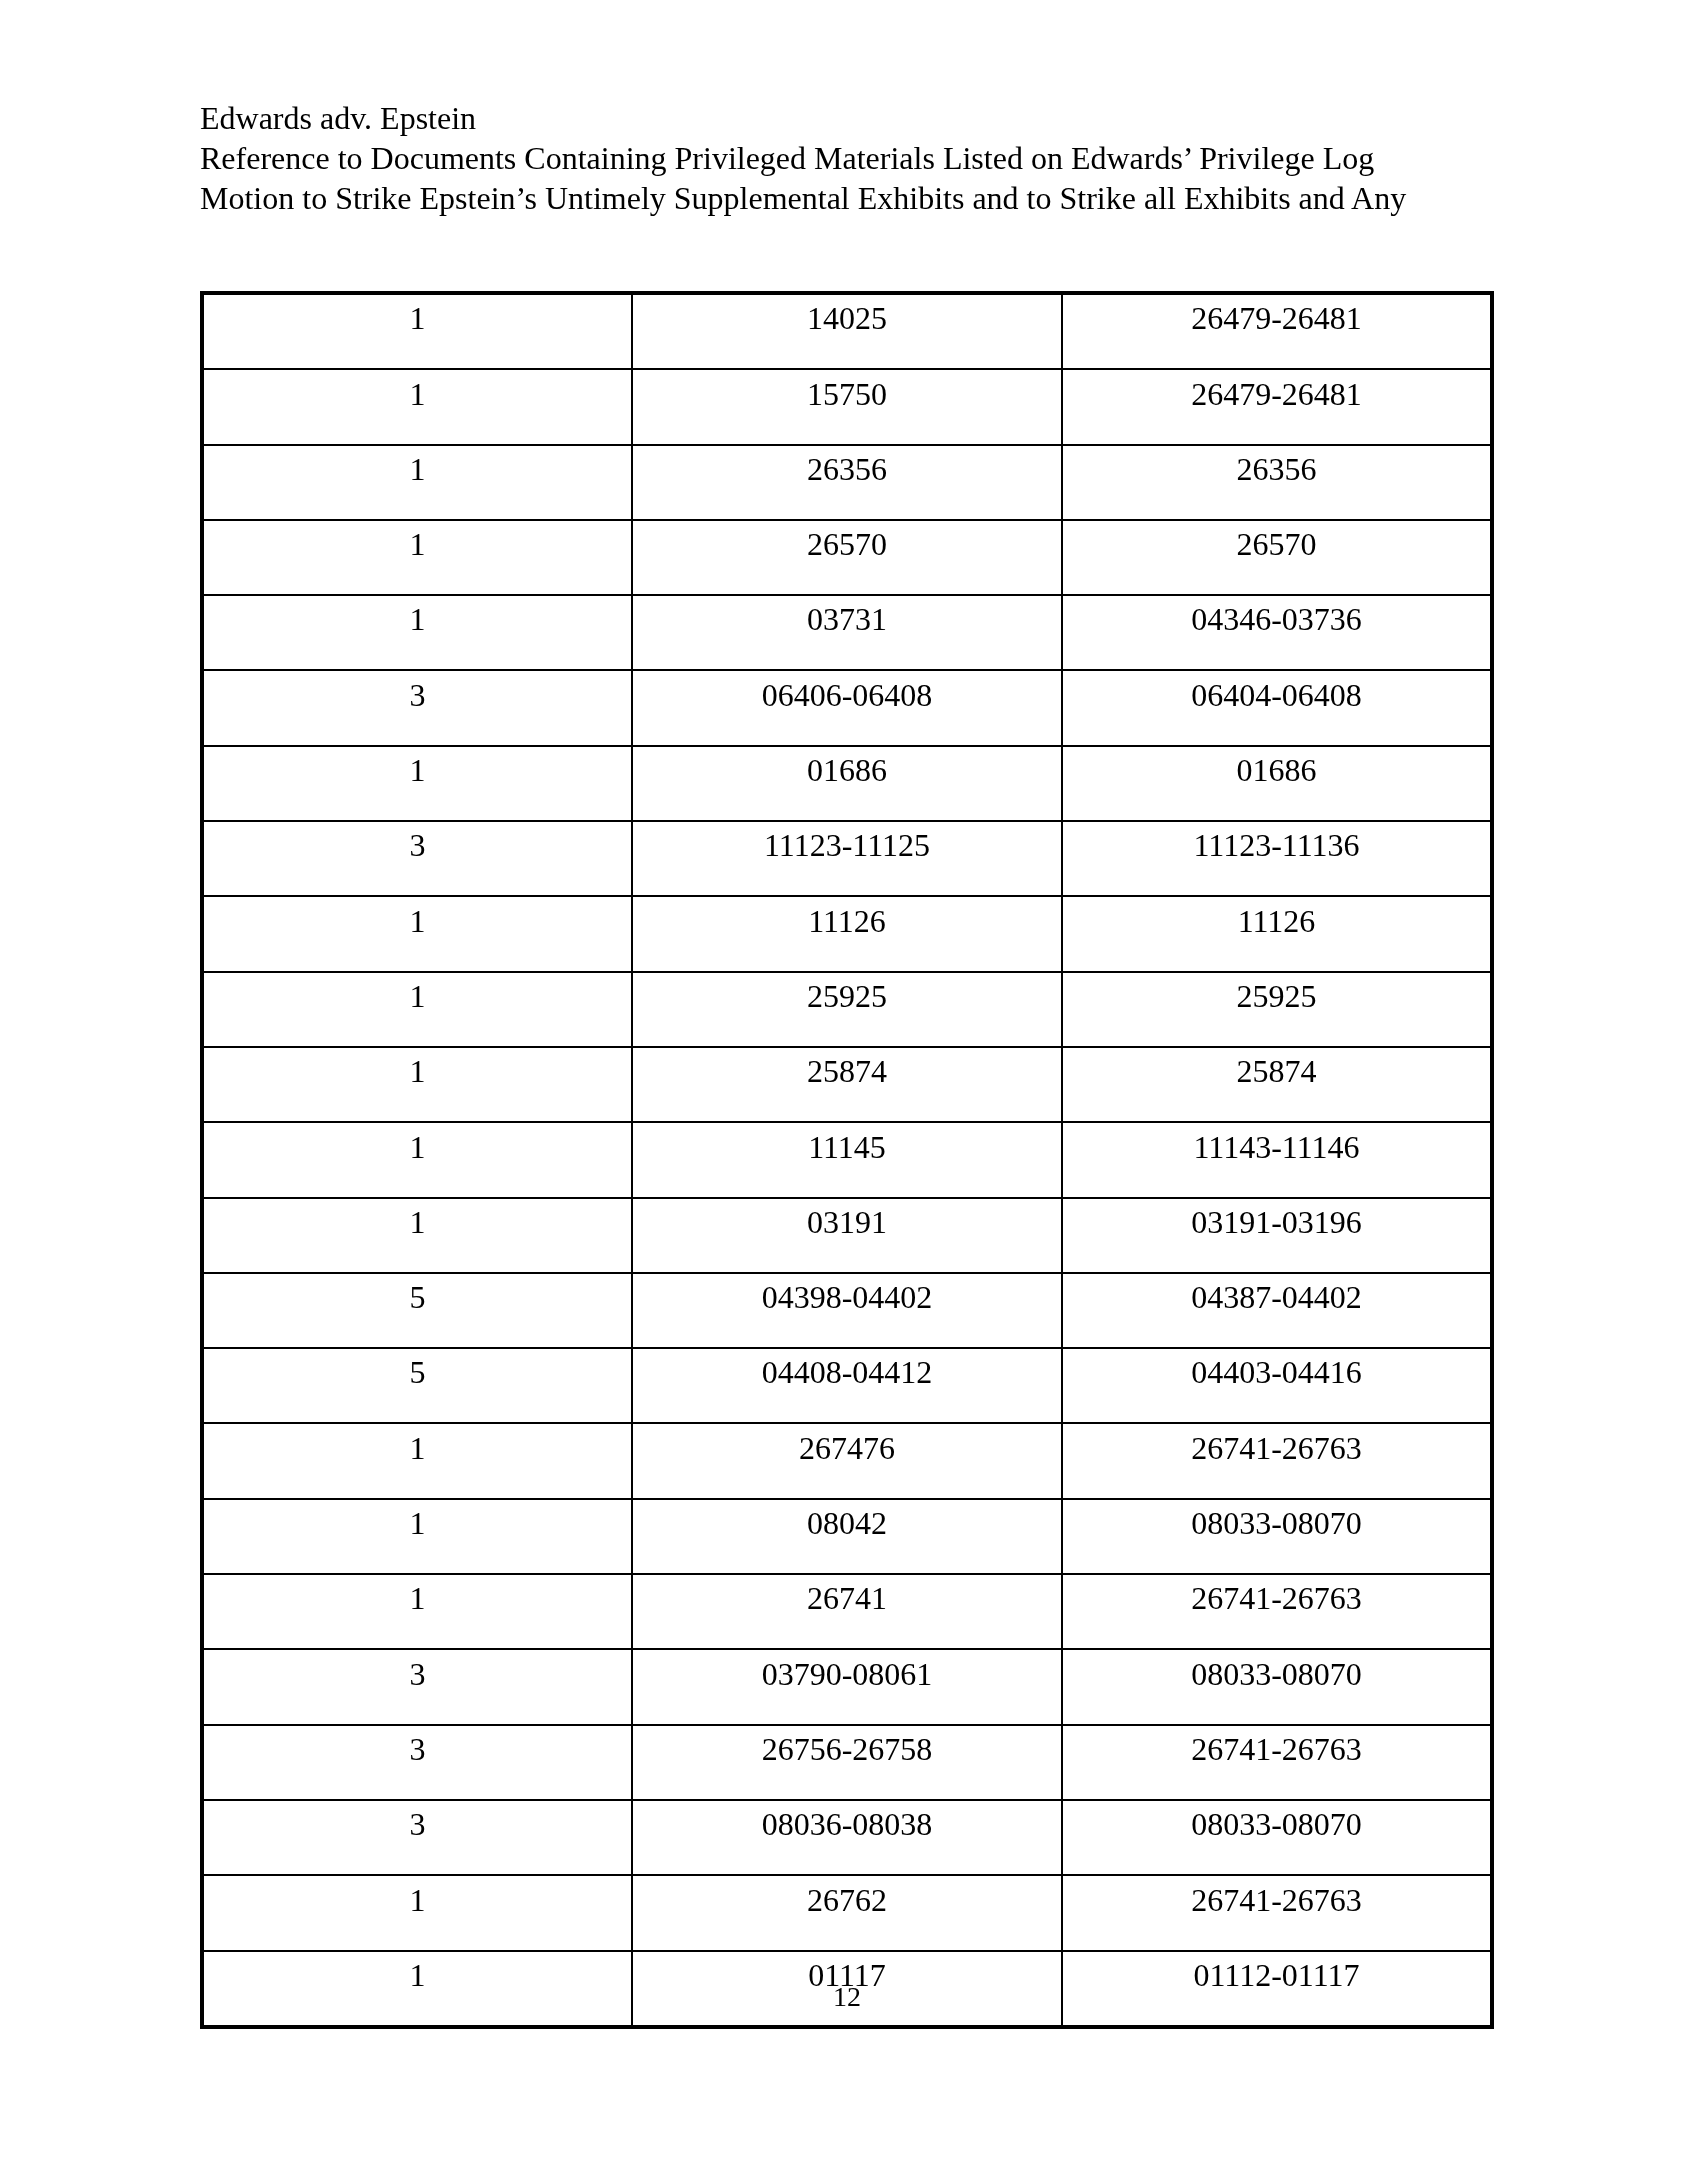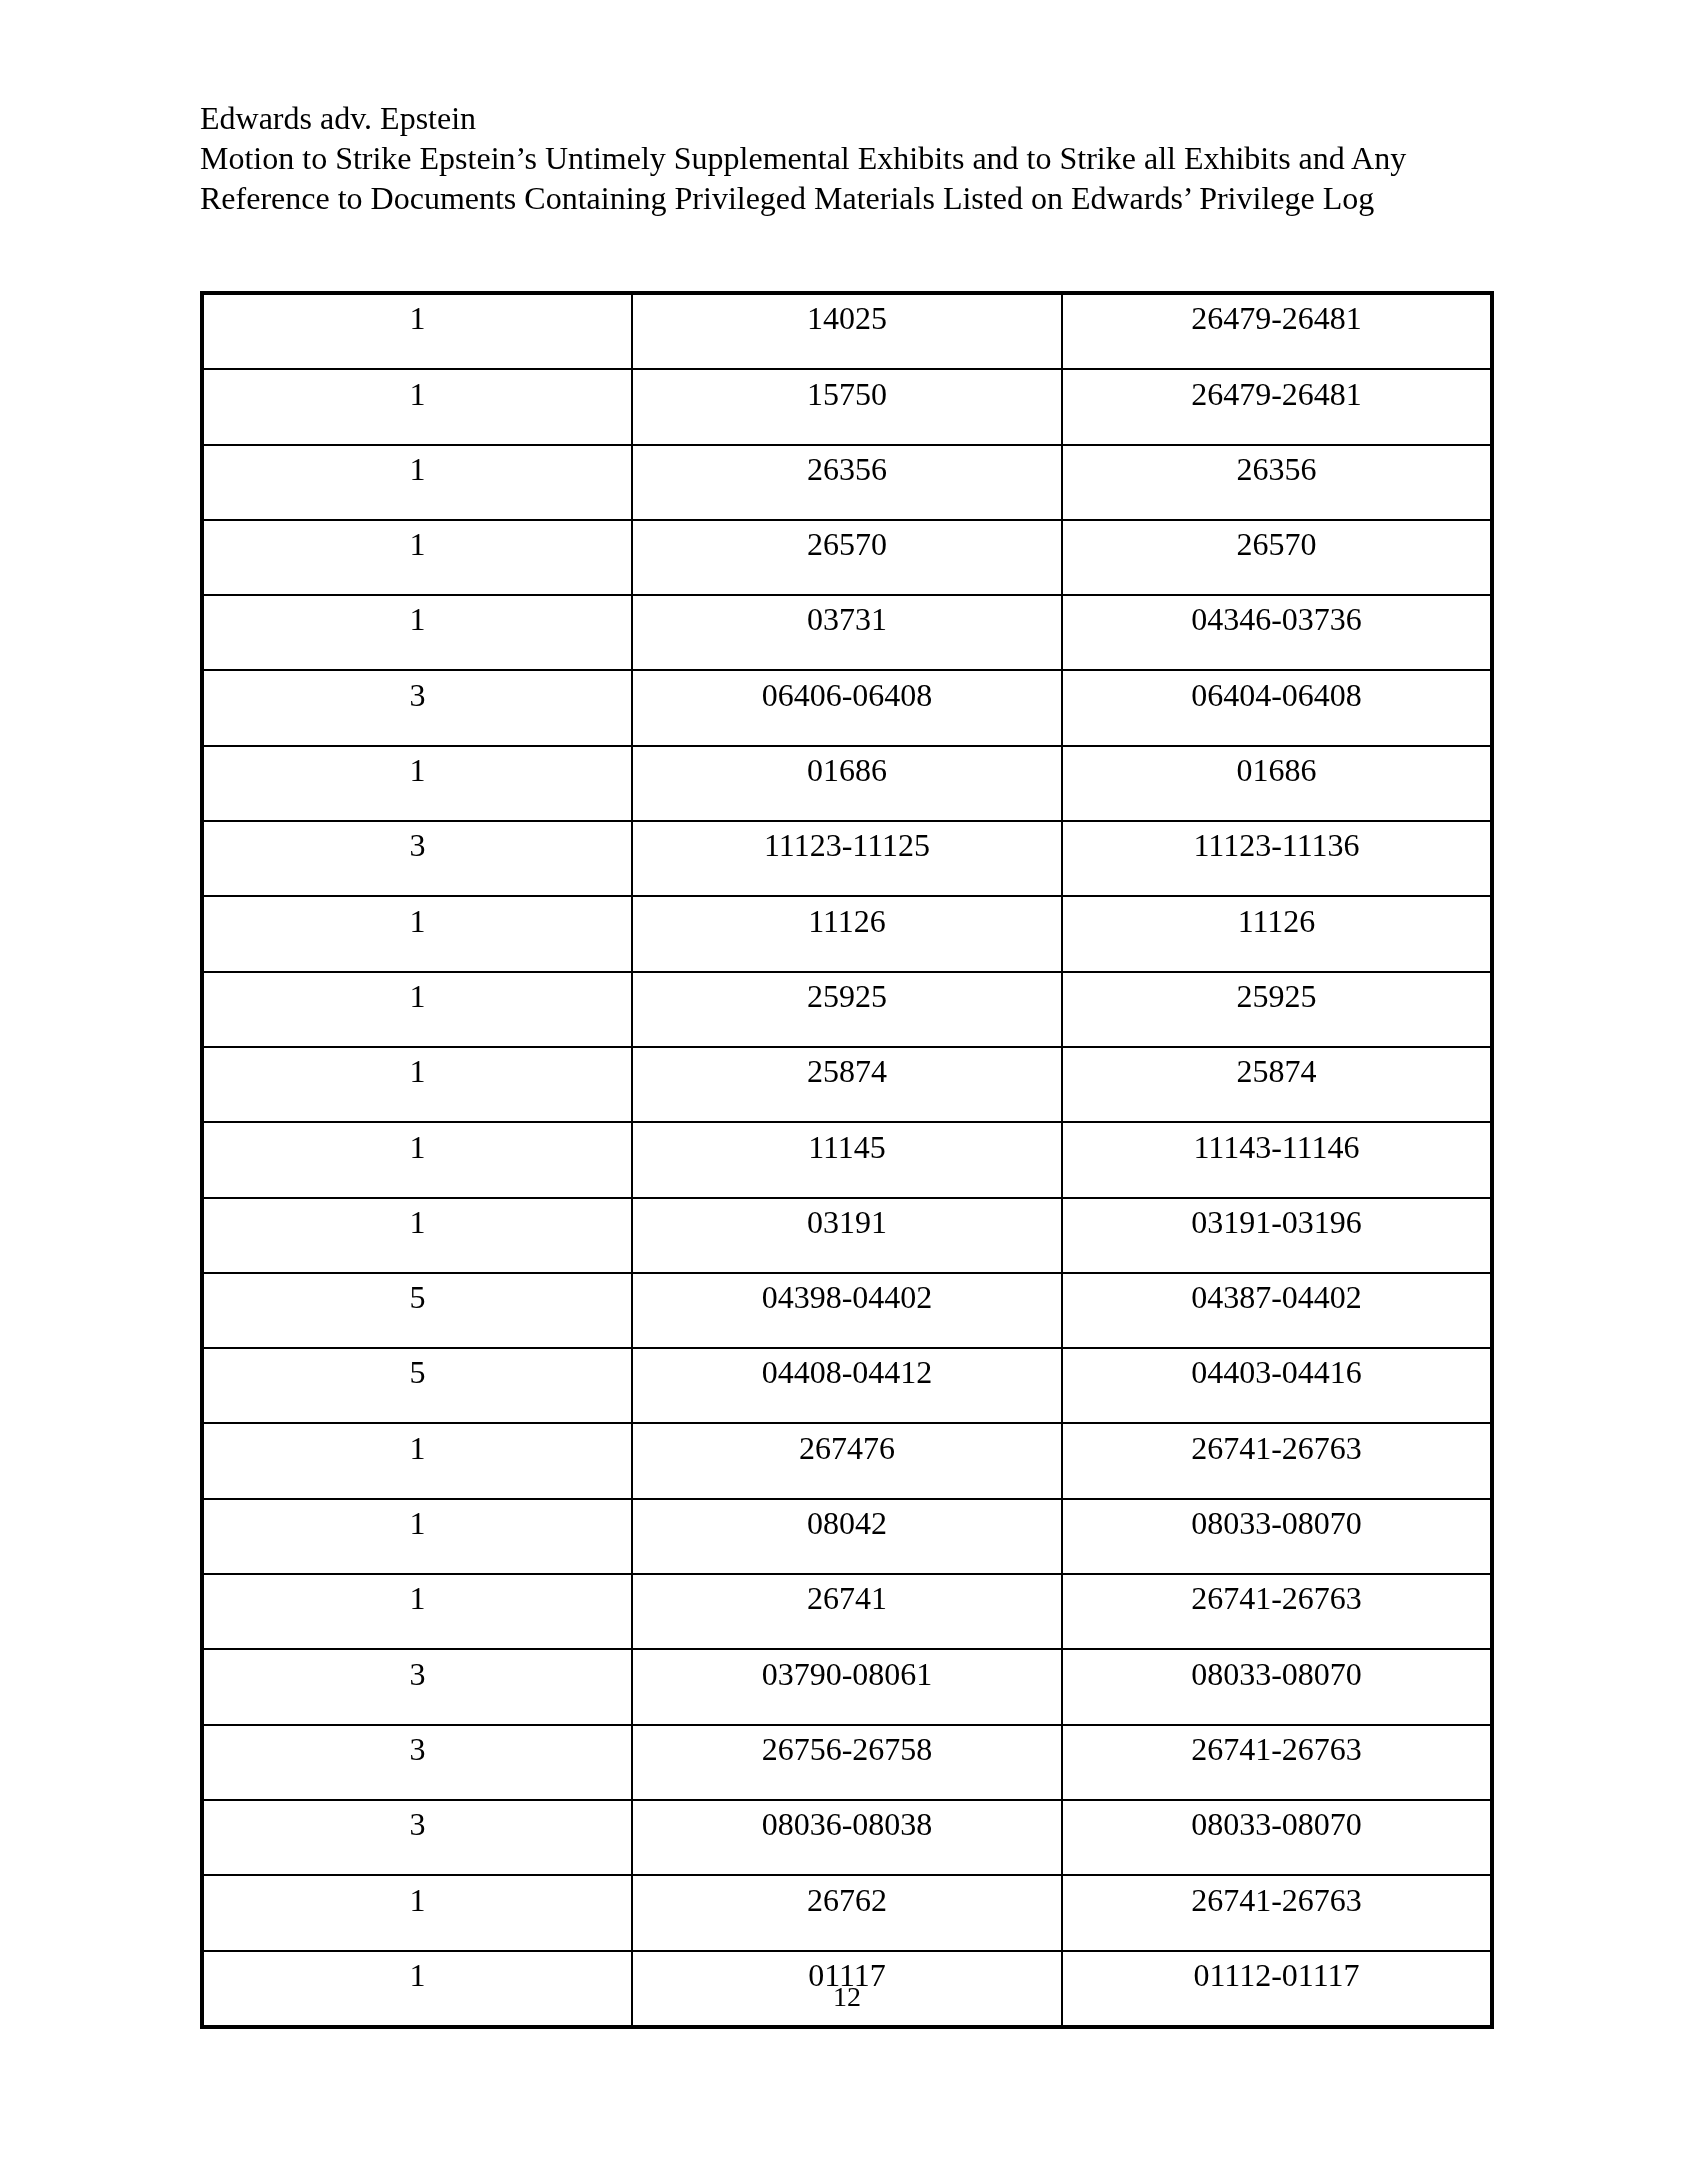--- a/index.html
+++ b/index.html
@@ -52,22 +52,22 @@
     font-size: 28px;
   }
 </style>
 </head>
 <body>
 
 <div class="page">
 
   <div class="header">
     <div>Edwards adv. Epstein</div>
+    <div>Reference to Documents Containing Privileged Materials Listed on Edwards’ Privilege Log</div>
     <div>Motion to Strike Epstein’s Untimely Supplemental Exhibits and to Strike all Exhibits and Any</div>
-    <div>Reference to Documents Containing Privileged Materials Listed on Edwards’ Privilege Log</div>
   </div>
 
   <table class="doc-table">
     <tbody>
         <tr>
           <td>1</td>
           <td>14025</td>
           <td>26479-26481</td>
         </tr>
         <tr>

